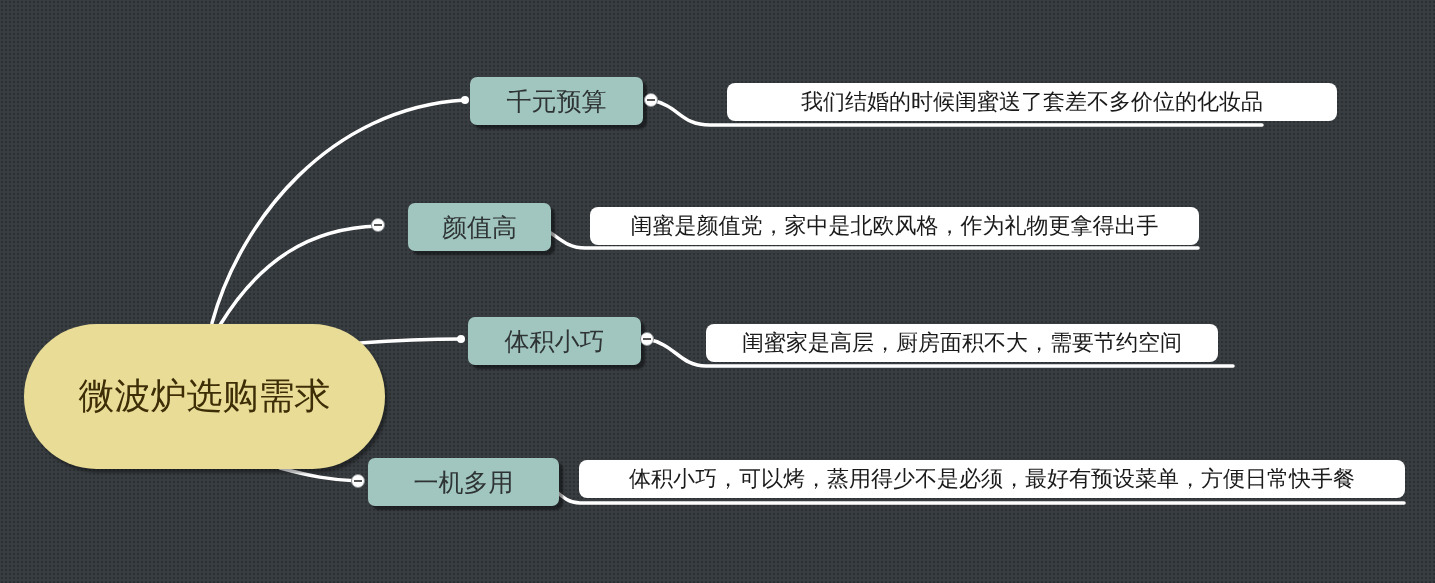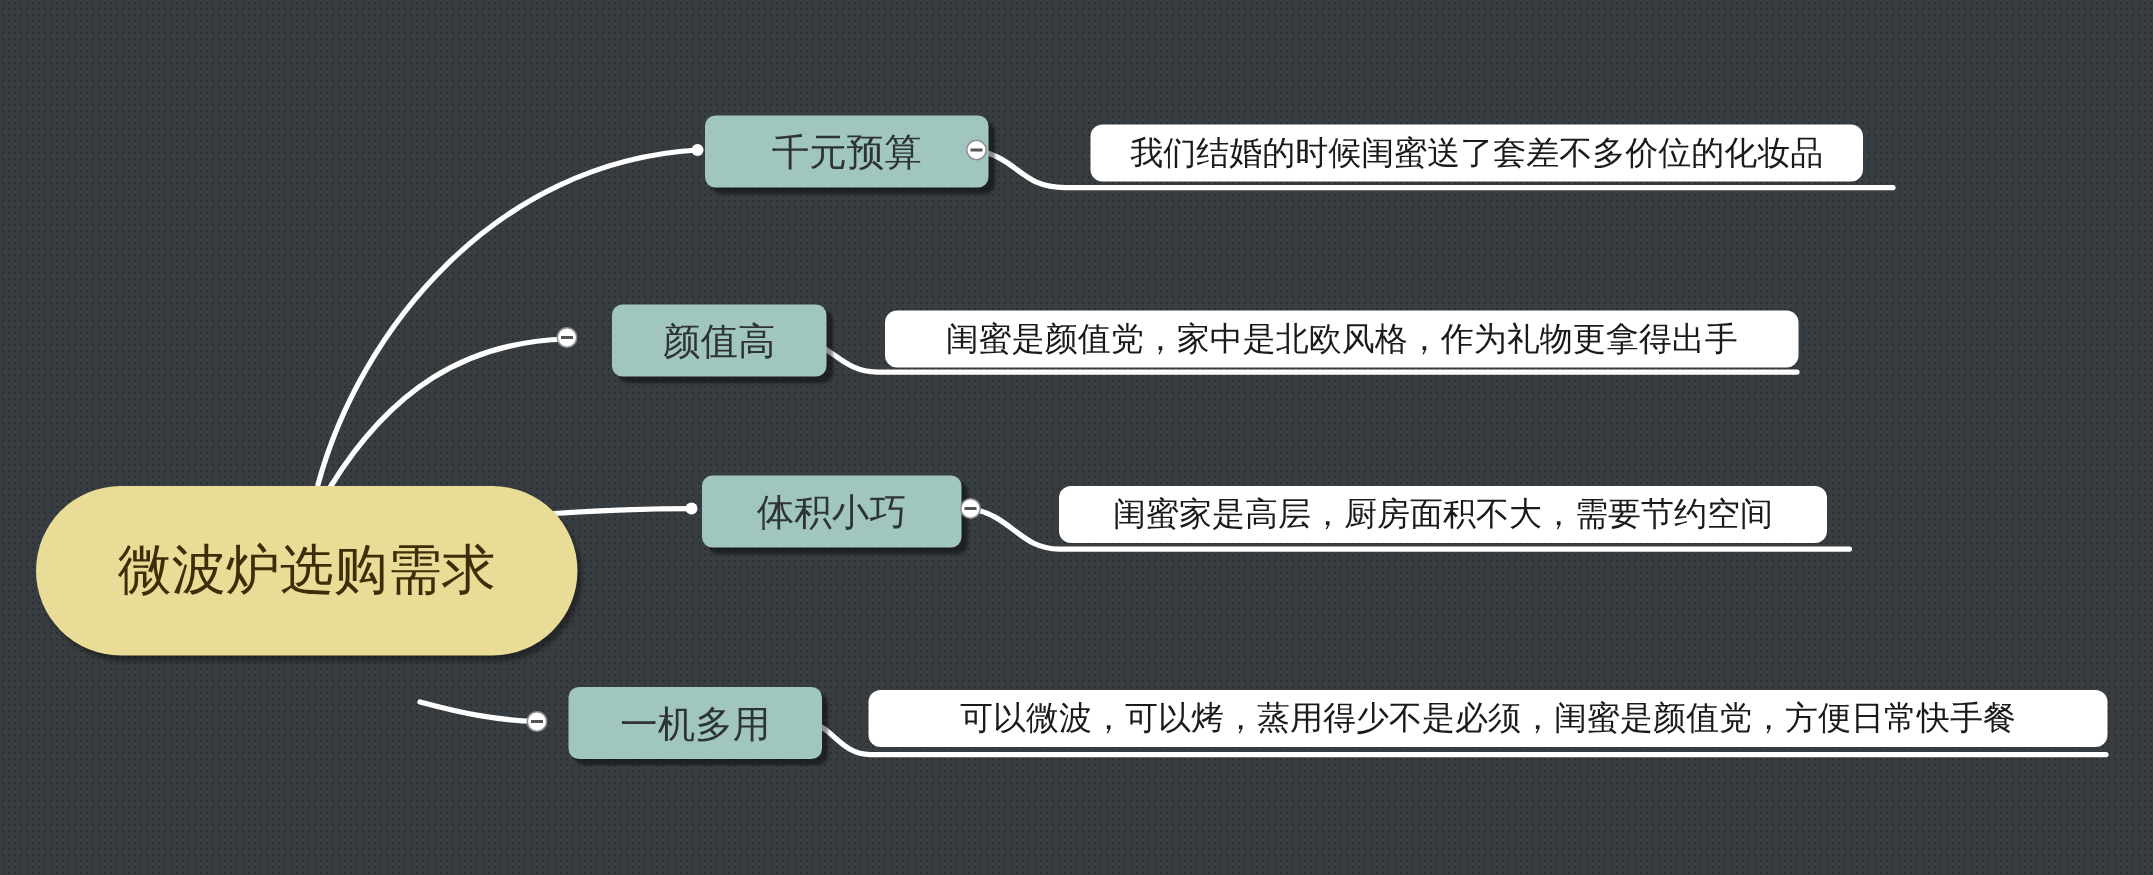--- a/index.html
+++ b/index.html
@@ -6,21 +6,21 @@
   body {
     width: 1435px; height: 583px; overflow: hidden; position: relative;
     background-color: #383d41;
     background-image:
       radial-gradient(rgba(0,0,0,0.22) 0.8px, transparent 1px);
     background-size: 4px 4px;
     font-family: "DejaVu Sans", "Liberation Sans", sans-serif;
   }
   svg.links { position: absolute; left: 0; top: 0; width: 1435px; height: 583px; }
   .root {
-    position: absolute; left: 24px; top: 324px; width: 361px; height: 113px;
+    position: absolute; left: 24px; top: 324px; width: 361px; height: 145px;
     background: #e8dc96; border-radius: 73px;
     box-shadow: 3px 4px 3px rgba(0,0,0,0.35);
     display: flex; align-items: center; justify-content: center;
     color: #3e2e07; font-size: 36px;
   }
   .topic {
     position: absolute; height: 48px; background: #a1c6c0; border-radius: 7px;
     box-shadow: 4px 4px 2px rgba(0,0,0,0.45);
     display: flex; align-items: center; justify-content: center;
     color: #2e3333; font-size: 25px;
@@ -56,25 +56,25 @@
     <path d="M647 339 C 675 344, 680 366, 706 366 L 1233 366"></path>
     <path d="M537 481 C 555 483, 560 503, 580 503 L 1404 503"></path>
   </g>
 </svg>
 
 <div class="root">
   <span>微波炉选购需求</span>
 </div>
 
 <div class="dot" style="left:461px;top:96px;"></div>
-<div class="topic" style="left:470px;top:77px;width:189px;">
+<div class="topic" style="left:470px;top:77px;width:173px;">
   <span>千元预算</span>
 </div>
 <div class="collapse" style="left:644px;top:93px;"></div>
-<div class="note" style="left:727px;top:83px;width:515px;">
+<div class="note" style="left:727px;top:83px;width:610px;">
   <span>我们结婚的时候闺蜜送了套差不多价位的化妆品</span>
 </div>
 
 <div class="collapse" style="left:371px;top:218px;"></div>
 <div class="topic" style="left:388px;top:203px;width:143px;margin-left:20px;">
   <span>颜值高</span>
 </div>
 <div class="note" style="left:590px;top:207px;width:609px;">
   <span>闺蜜是颜值党，家中是北欧风格，作为礼物更拿得出手</span>
 </div>
@@ -82,18 +82,18 @@
 <div class="dot" style="left:457px;top:335px;"></div>
 <div class="topic" style="left:468px;top:317px;width:173px;">
   <span>体积小巧</span>
 </div>
 <div class="collapse" style="left:640px;top:332px;"></div>
 <div class="note" style="left:706px;top:324px;width:512px;">
   <span>闺蜜家是高层，厨房面积不大，需要节约空间</span>
 </div>
 
 <div class="collapse" style="left:351px;top:474px;"></div>
-<div class="topic" style="left:368px;top:458px;width:169px;margin-left:11px;">
+<div class="topic" style="left:368px;top:458px;width:191px;">
   <span>一机多用</span>
 </div>
 <div class="note" style="left:579px;top:460px;width:826px;">
-  <span>可以微波，可以烤，蒸用得少不是必须，闺蜜是颜值党，方便日常快手餐</span>
+  <span>体积小巧，可以烤，蒸用得少不是必须，最好有预设菜单，方便日常快手餐</span>
 </div>
 
 </body></html>

